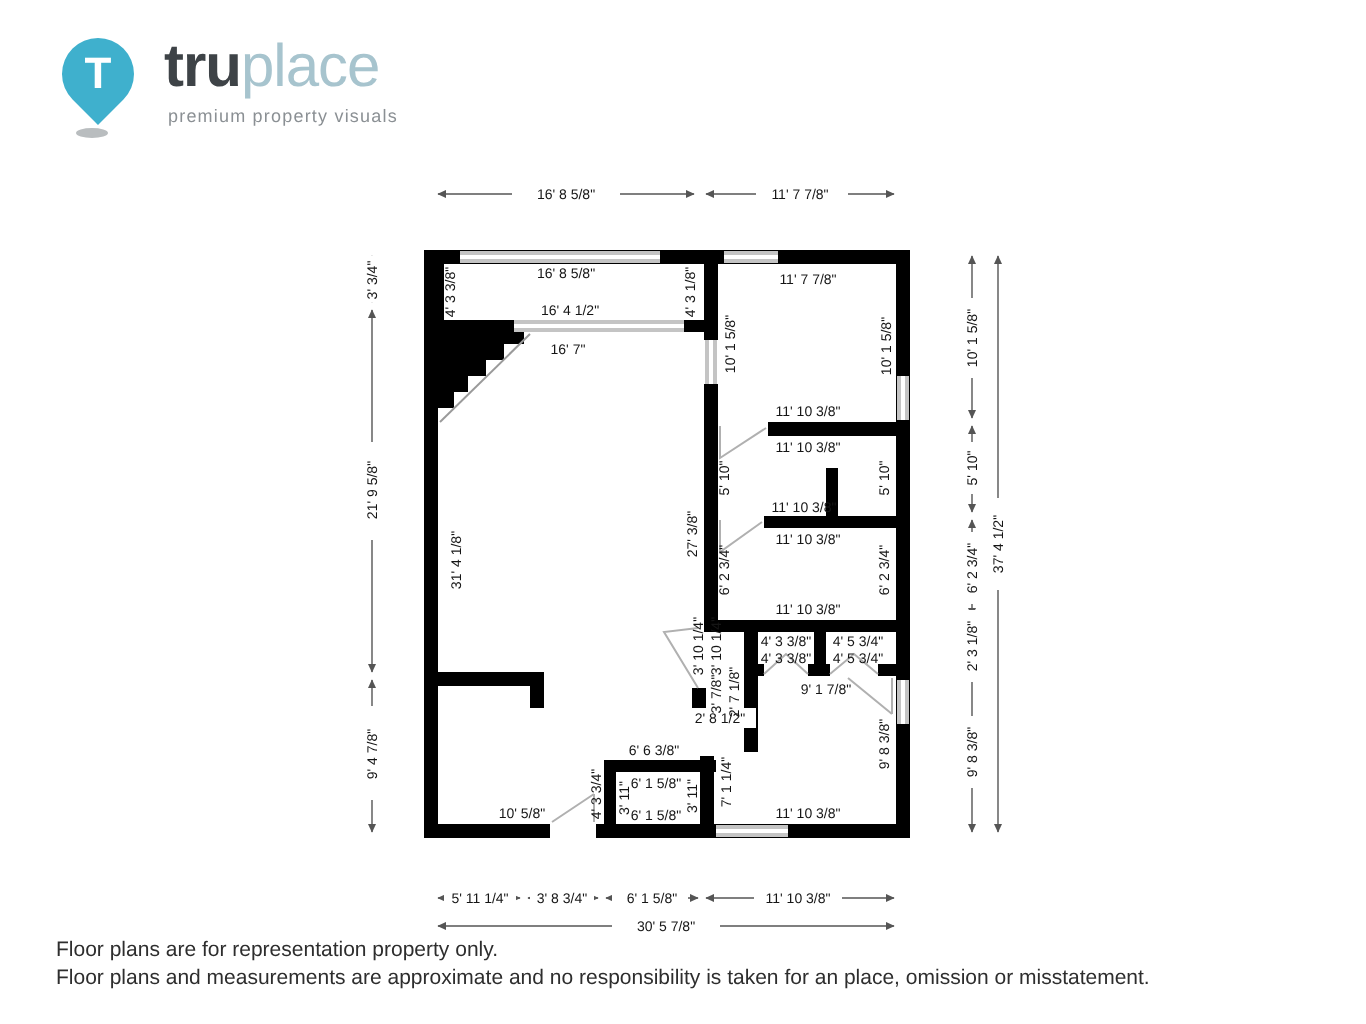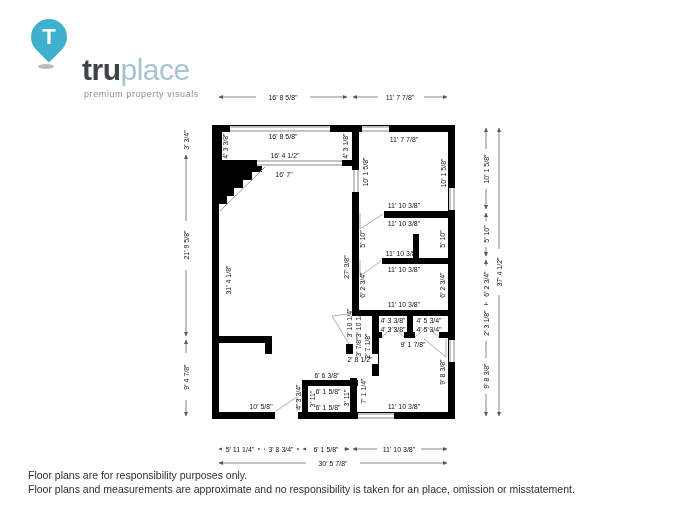--- a/index.html
+++ b/index.html
@@ -7,21 +7,21 @@
          font-family:"Liberation Sans",sans-serif;}
   
   #logo{position:absolute;left:28px;top:16px;display:flex;align-items:flex-start;}
   #pin-wrap{position:relative;width:44px;height:56px;}
   #pin{position:absolute;left:3px;top:3px;width:36px;height:36px;border-radius:50% 50% 50% 0;
        transform:rotate(-45deg);}
   #pin-letter{position:absolute;left:3px;top:3px;width:36px;height:36px;display:flex;
        align-items:center;justify-content:center;color:#fff;font-weight:bold;font-size:22px;}
   #pin-shadow{position:absolute;left:10px;top:48px;width:16px;height:5px;border-radius:50%;
        background:#b9bdbf;}
-  #brand{margin-left:10px;padding-top:2px;margin-top:36px;}
+  #brand{margin-left:10px;padding-top:2px;}
   #brand-line{font-size:30px;line-height:32px;letter-spacing:-0.5px;}
   #brand-tru{font-weight:bold;}
   #brand-place{font-weight:normal;}
   #tagline{font-size:9px;letter-spacing:0.6px;color:#8b9094;margin-top:3px;margin-left:2px;}
   
   #footer{position:absolute;left:28px;top:468px;font-size:10.5px;color:#2e2e2e;line-height:14px;}
   
   svg{position:absolute;left:0;top:0;}
   .walls{fill:#000;shape-rendering:crispEdges;}
   .win-g{fill:#c4c4c4;shape-rendering:crispEdges;}
@@ -226,17 +226,17 @@
       <text x="328" y="394">6' 1 5/8"</text>
       <text x="328" y="410">6' 1 5/8"</text>
       <text transform="rotate(-90 298 397)" x="298" y="399.5">4' 3 3/4"</text>
       <text transform="rotate(-90 312 399)" x="312" y="401.5">3' 11"</text>
       <text transform="rotate(-90 346 398)" x="346" y="400.5">3' 11"</text>
       <text transform="rotate(-90 363 391)" x="363" y="393.5">7' 1 1/4"</text>
     </g>
   </svg>
 
   <div id="footer">
-    <div>Floor plans are for responsibility purposes only.</div>
+    <div>Floor plans are for representation property only.</div>
     <div>Floor plans and measurements are approximate and no responsibility is taken for an place, omission or misstatement.</div>
   </div>
 
 </div>
 
 </body></html>

